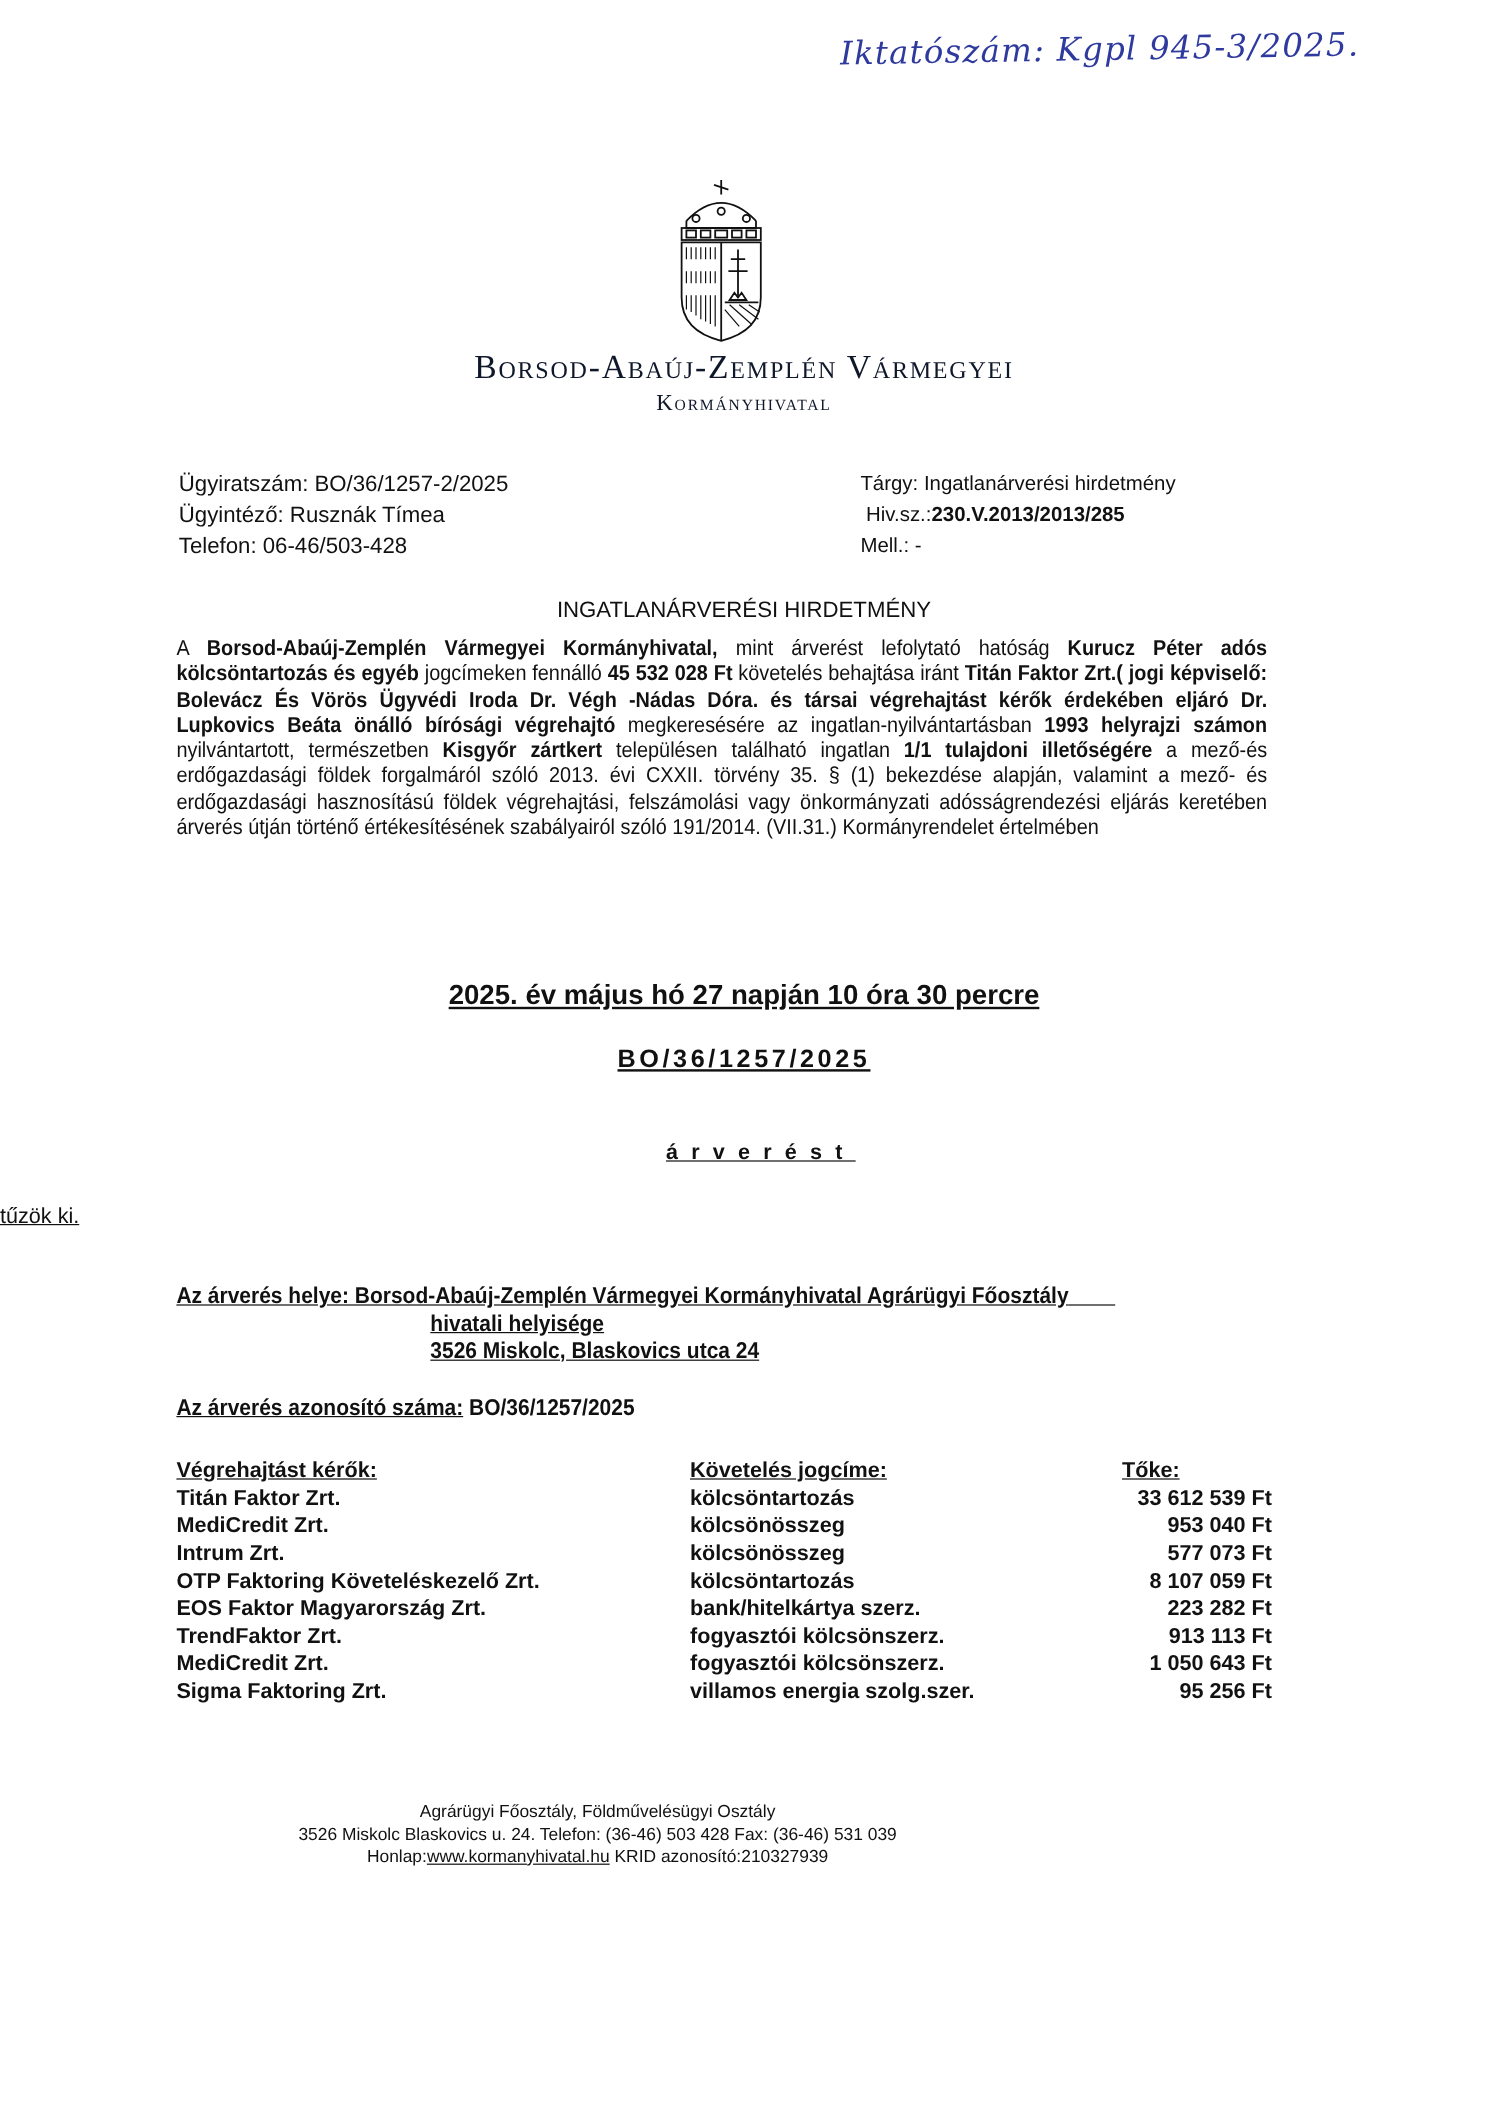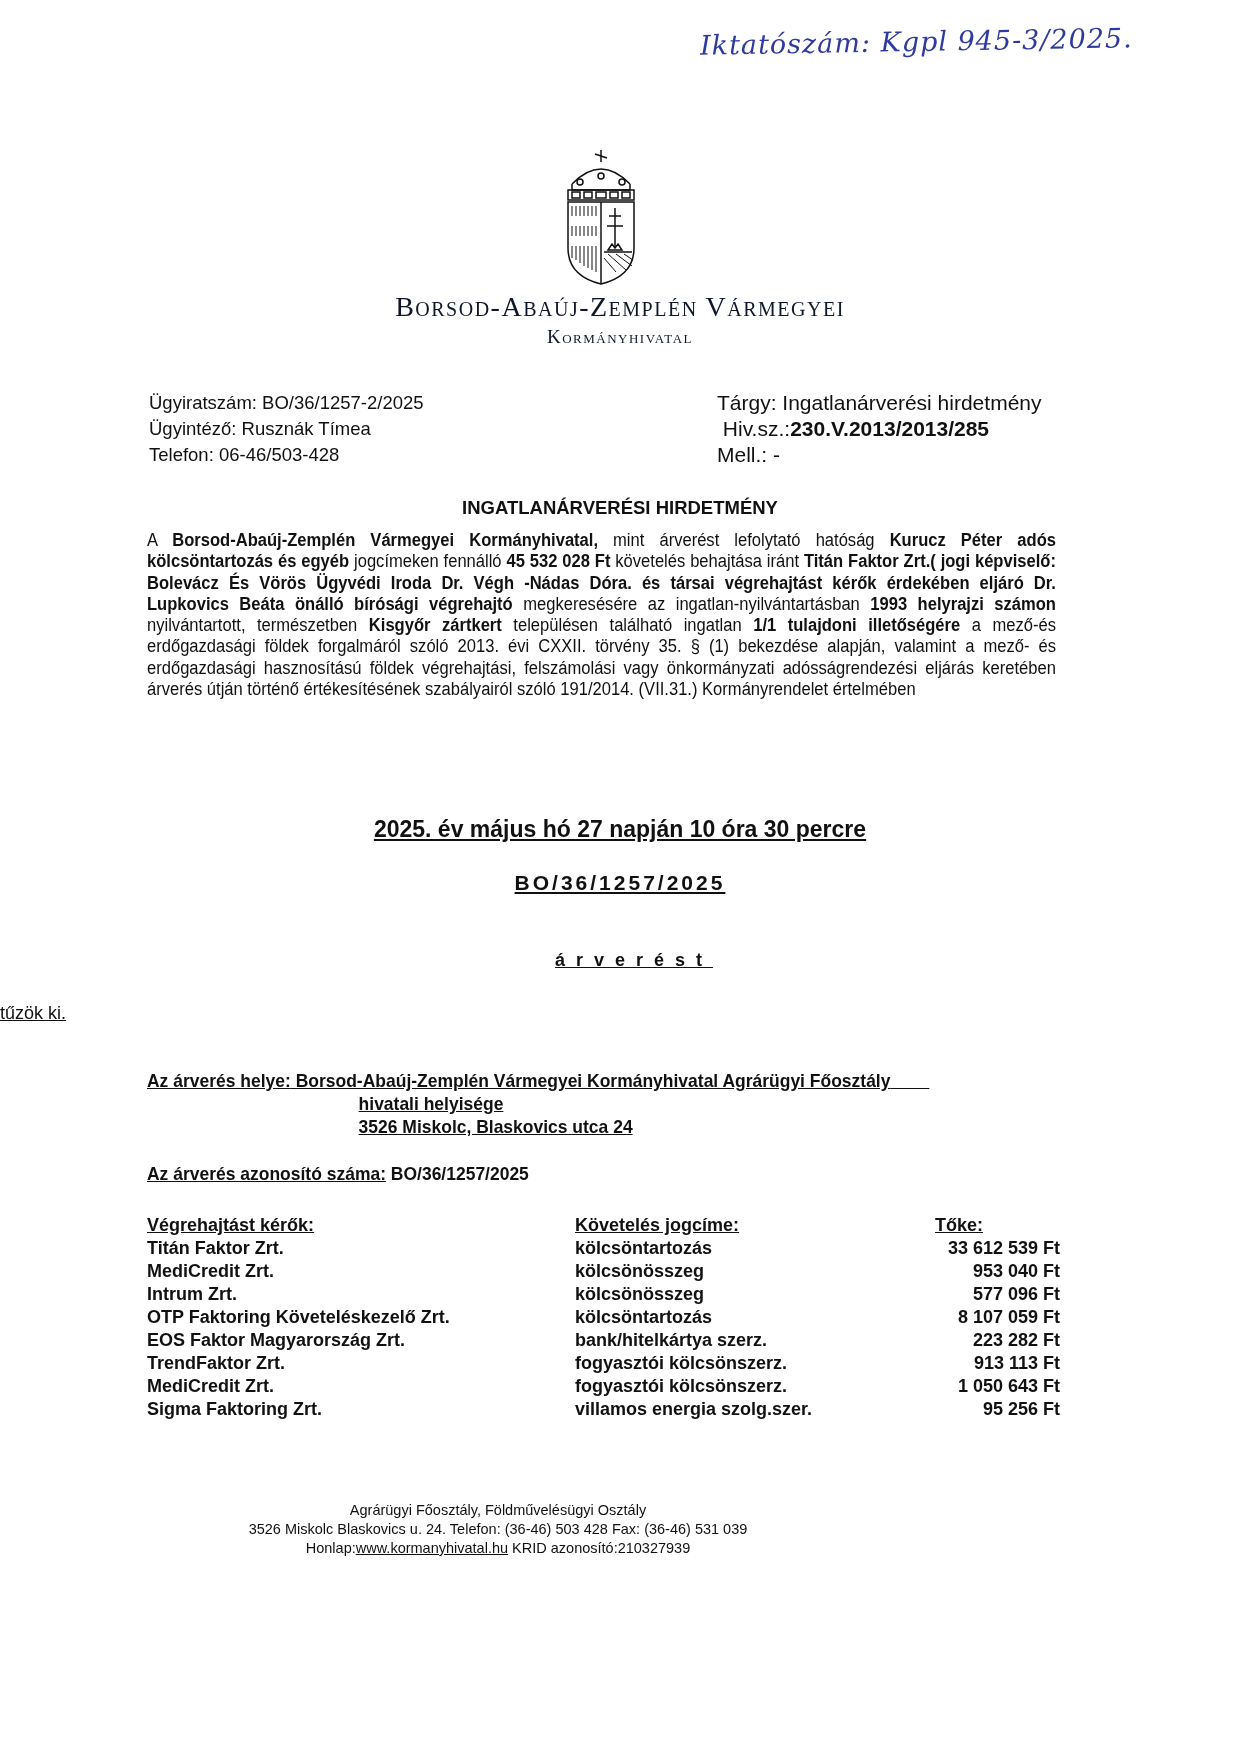--- a/index.html
+++ b/index.html
@@ -4,23 +4,23 @@
 <style>
   html, body { margin: 0; padding: 0; background: #ffffff; }
   body { width: 1240px; height: 1754px; position: relative; overflow: hidden; color: #111; font-family: "Liberation Sans", sans-serif; }
   .abs { position: absolute; }
   .handwritten { left: 700px; top: 26px; font-family: "DejaVu Serif", serif; font-style: italic; font-size: 27px; color: #2f3a9e; letter-spacing: 1px; transform: rotate(-1deg); }
   .crest { left: 560px; top: 148px; width: 82px; height: 138px; }
   .org-name { left: 0; width: 1240px; top: 292px; text-align: center; font-family: "Liberation Serif", serif; font-variant: small-caps; color: #0f172a; line-height: 30px; }
   .org-line1 { font-size: 28px; letter-spacing: 1.5px; }
   .org-line2 { font-size: 19px; letter-spacing: 1.5px; }
   .meta-left { left: 149px; top: 390px; font-size: 18.5px; line-height: 26px; }
-  .meta-right { left: 717px; top: 390px; font-size: 21px; line-height: 26px; }
+  .meta-right { left: 717px; top: 390px; font-size: 17px; line-height: 26px; }
   .meta-right .ref { font-weight: bold; }
-  .doc-title { left: 0; width: 1240px; top: 497px; text-align: center; font-weight: bold; font-size: 18.5px; }
+  .doc-title { left: 0; width: 1240px; top: 497px; text-align: center; font-weight: normal; font-size: 18.5px; }
   .body-text { left: 147px; top: 530px; width: 909px; font-family: "Liberation Sans", sans-serif; font-size: 18px; line-height: 21.3px; text-align: justify; transform: scaleX(0.92); transform-origin: left top; width: 988px; }
   .body-text b { font-weight: bold; }
   .date-line { left: 0; width: 1240px; top: 816px; text-align: center; font-weight: bold; font-size: 23px; text-decoration: underline; }
   .id-line { left: 0; width: 1240px; top: 868px; text-align: center; font-weight: bold; font-size: 21px; letter-spacing: 3px; text-decoration: underline; line-height: 30px; }
   .auction-word { left: 0; width: 1240px; top: 950px; text-align: center; font-weight: bold; font-size: 18px; letter-spacing: 11px; }
   .auction-word span { text-decoration: underline; padding-left: 28px; }
   .announce { left: 0; width: 1138px; top: 1003px; font-size: 18px; text-decoration: underline; }
   .place { left: 147px; top: 1069px; font-size: 19px; font-weight: bold; line-height: 23px; transform: scaleX(0.92); transform-origin: left top; }
   .place .u { text-decoration: underline; }
   .place .indent { padding-left: 230px; }
@@ -148,21 +148,21 @@
   <div>bank/hitelkártya szerz.</div>
   <div>fogyasztói kölcsönszerz.</div>
   <div>fogyasztói kölcsönszerz.</div>
   <div>villamos energia szolg.szer.</div>
 </div>
 
 <div class="abs tbl col3">
   <div><span class="hdr">Tőke:</span></div>
   <div>33 612 539 Ft</div>
   <div>953 040 Ft</div>
-  <div>577 096 Ft</div>
+  <div>577 073 Ft</div>
   <div>8 107 059 Ft</div>
   <div>223 282 Ft</div>
   <div>913 113 Ft</div>
   <div>1 050 643 Ft</div>
   <div>95 256 Ft</div>
 </div>
 
 <div class="abs footer">
   <div>Agrárügyi Főosztály, Földművelésügyi Osztály</div>
   <div>3526 Miskolc Blaskovics u. 24. Telefon: (36-46) 503 428 Fax: (36-46) 531 039</div>

